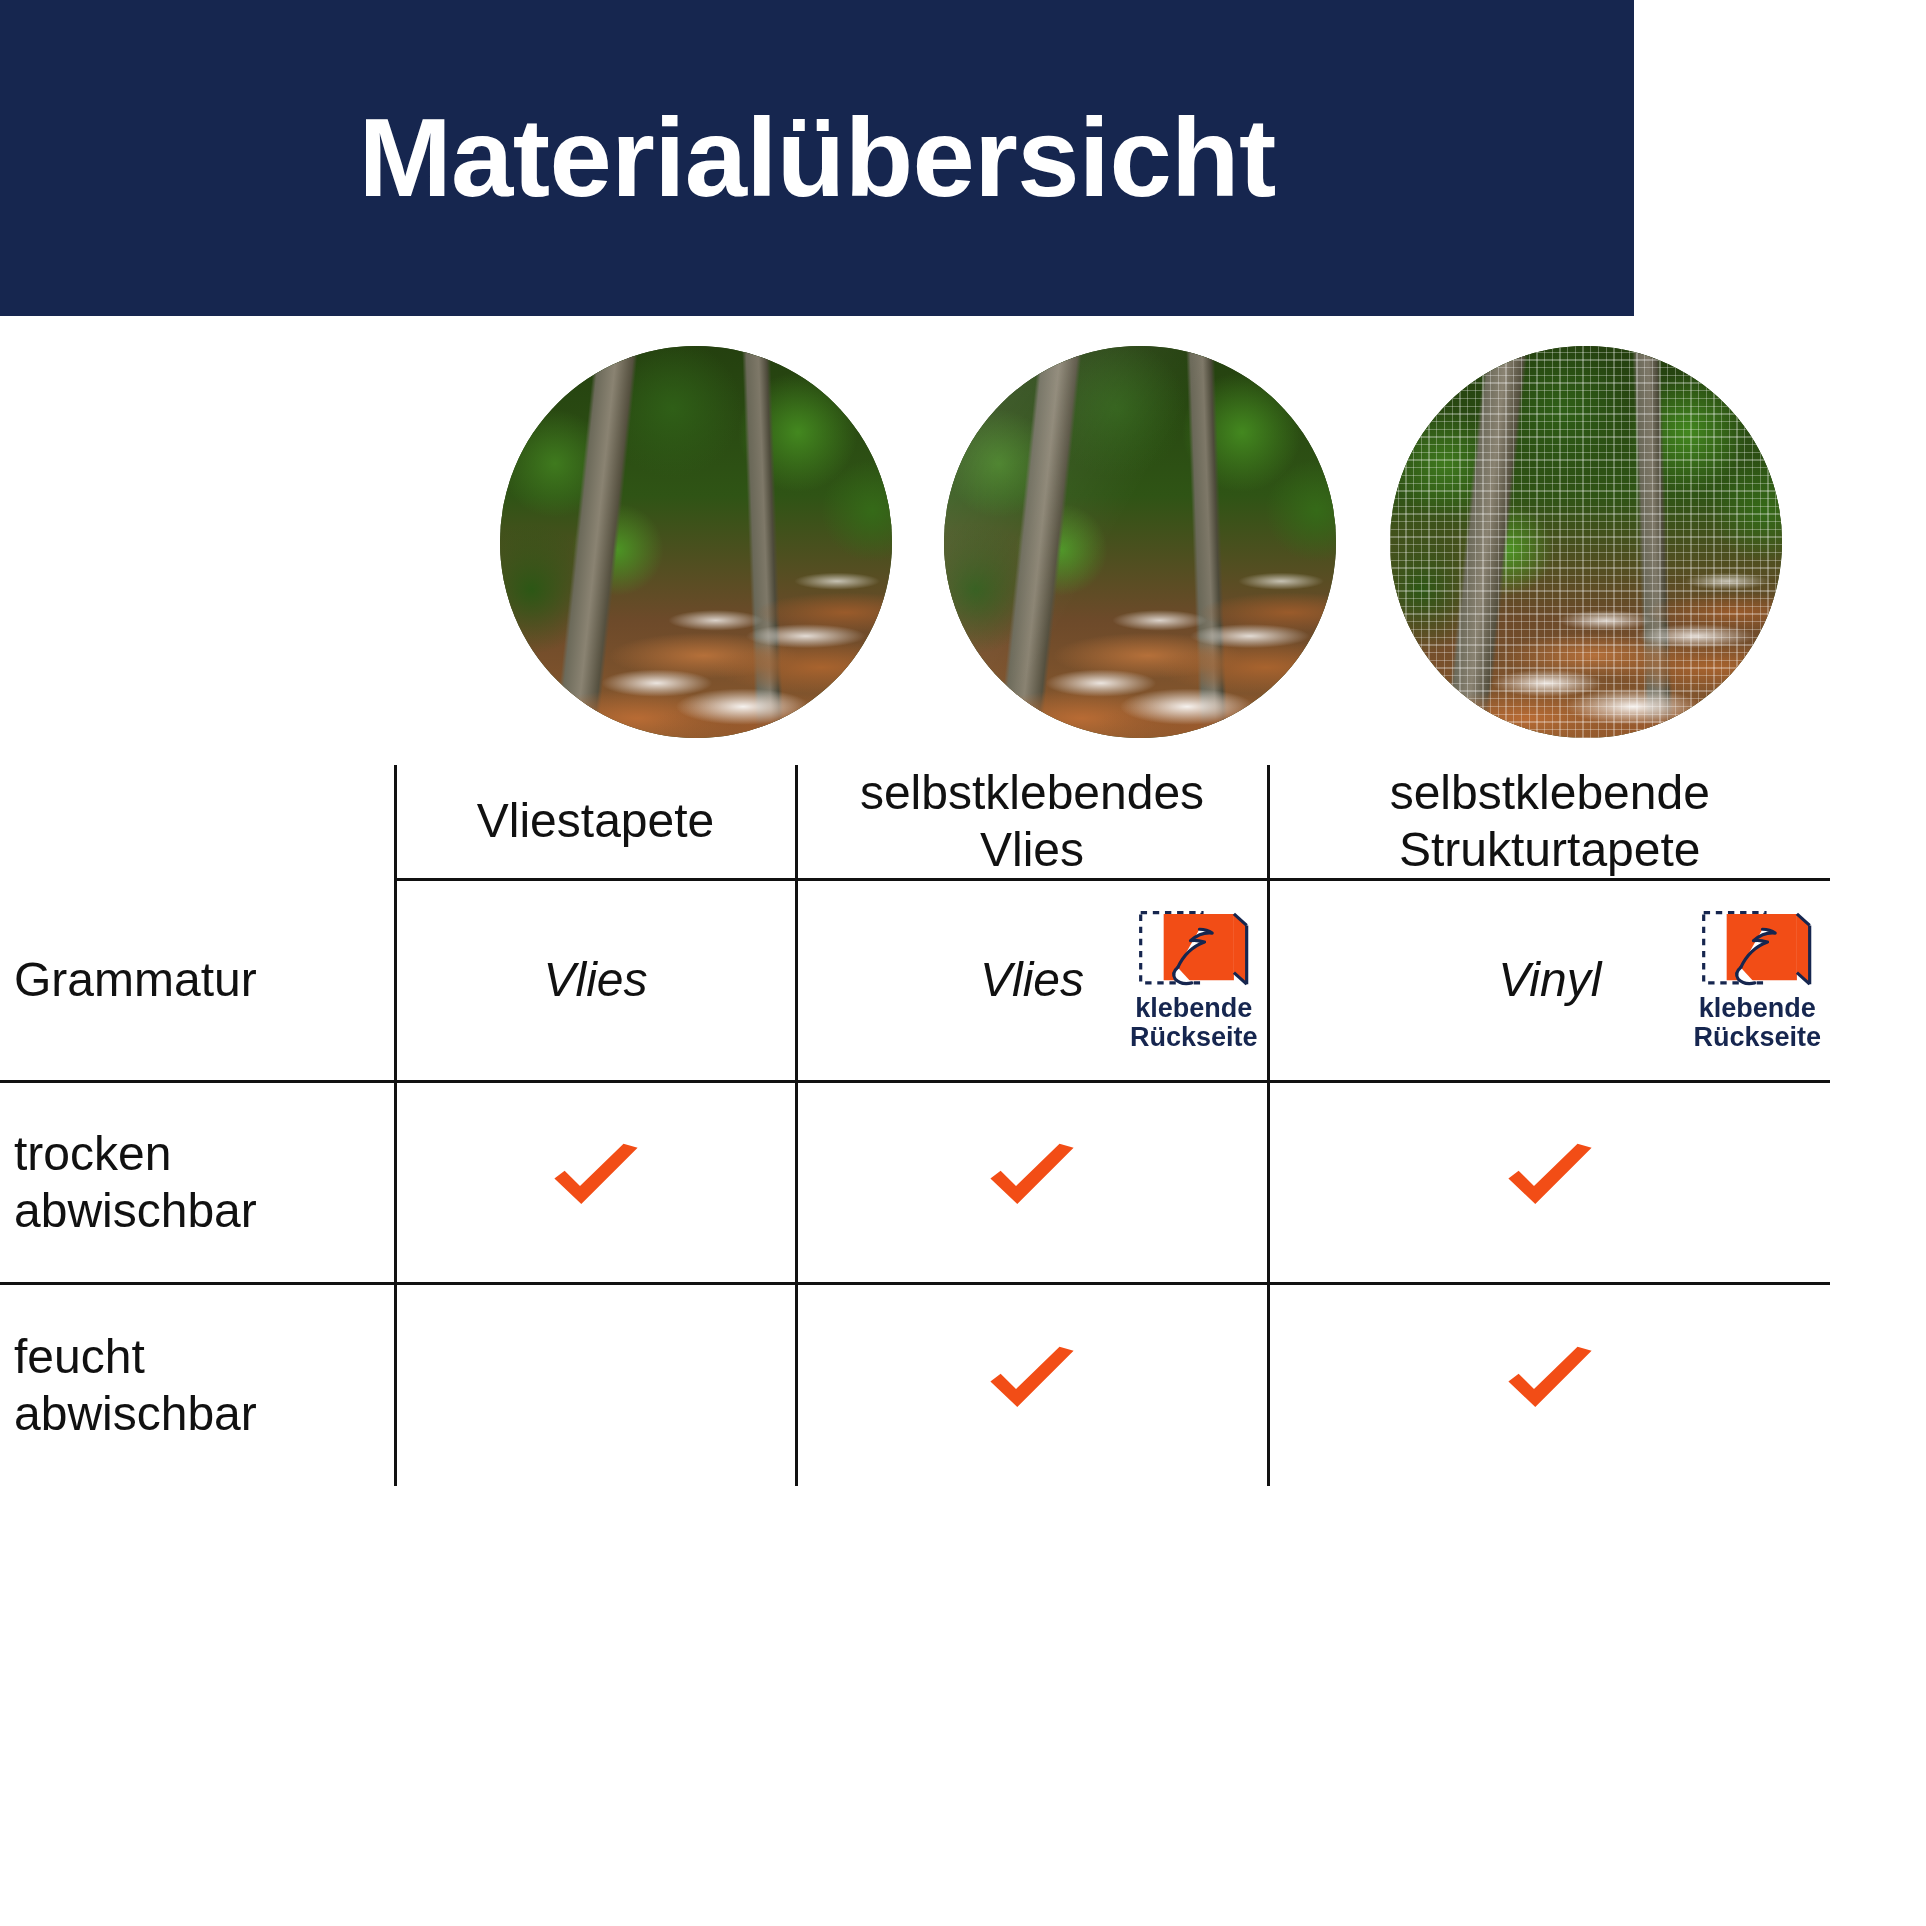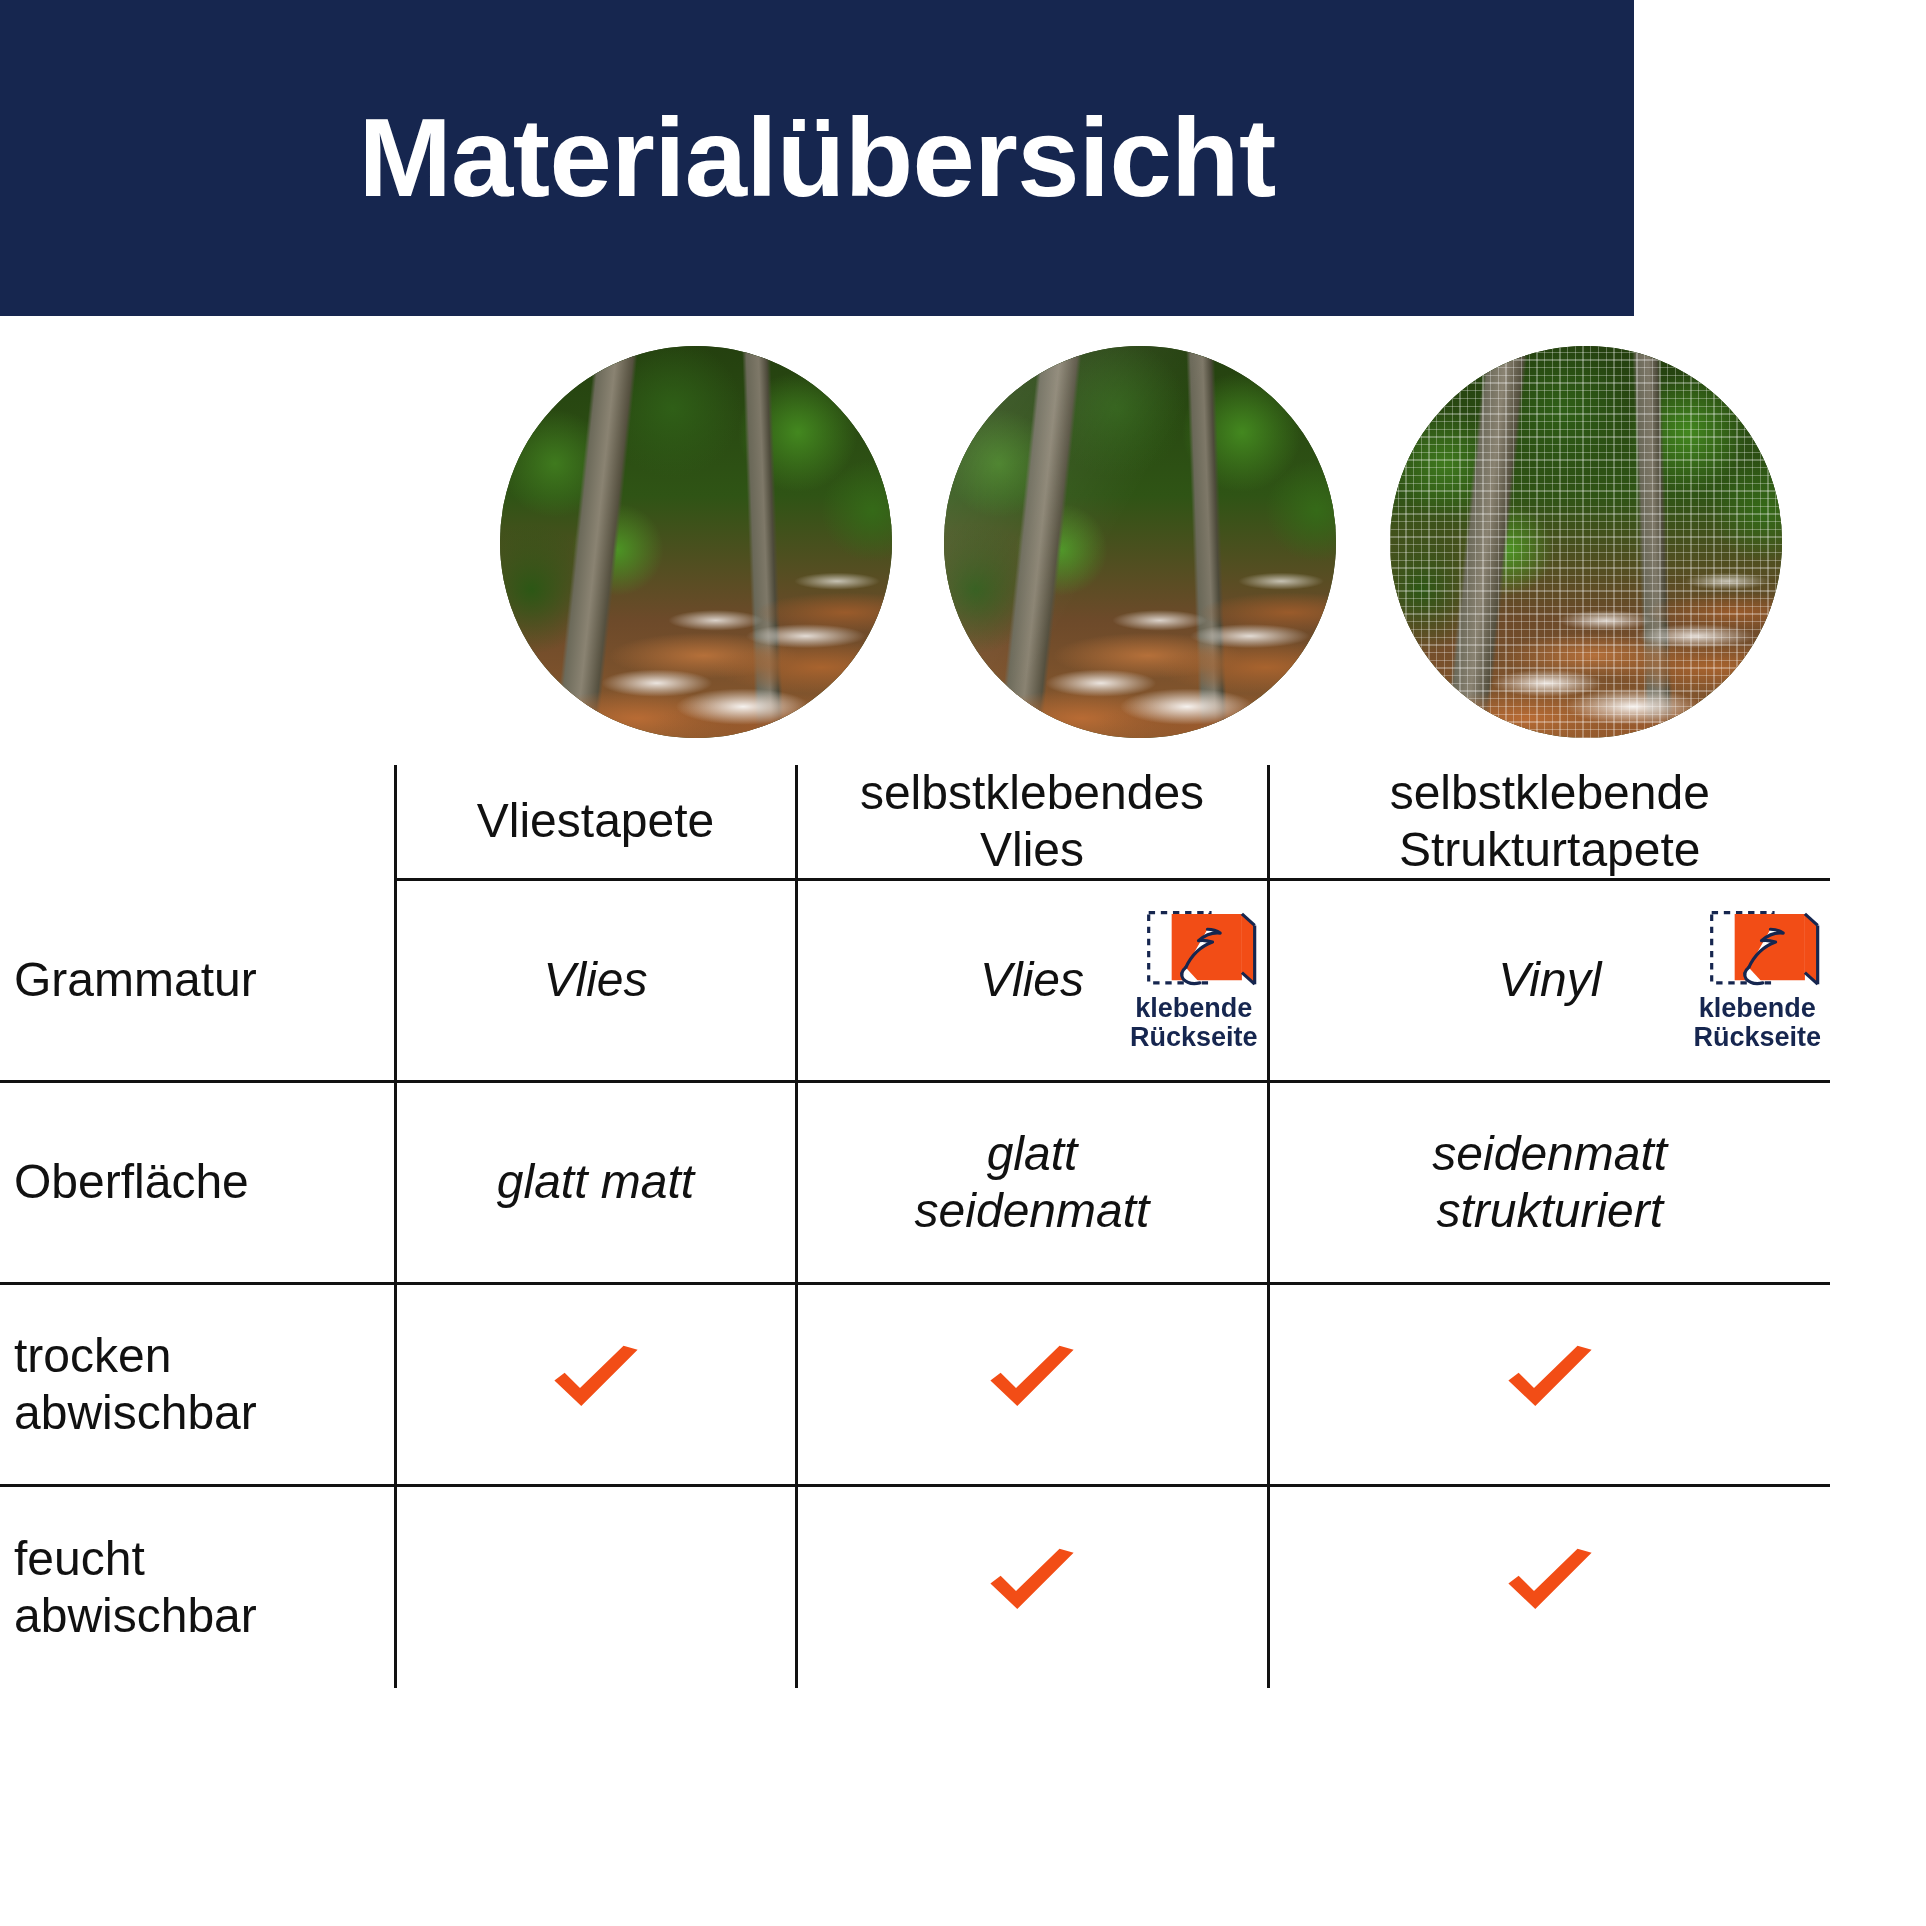--- a/index.html
+++ b/index.html
@@ -147,21 +147,21 @@
     align-items: center;
     justify-content: center;
     gap: 14px;
   }
   .cell-text { white-space: pre-line; font-style: italic; }
 
   
   .badge {
     display: flex;
     flex-direction: column;
-    align-items: flex-end;
+    align-items: center;
     gap: 2px;
     position: absolute;
     right: 9px;
     top: 50%;
     transform: translateY(-50%);
   }
   .badge-icon {
     width: 112px;
     height: 83px;
     position: relative;
@@ -268,40 +268,20 @@
                 <path d="M62 92 q-10 8 -4 18 q10 10 26 6" fill="#ffffff" stroke="#16264f" stroke-width="5" stroke-linejoin="round" stroke-linecap="round"></path>
               </svg>
             </span>
             <span class="badge-caption">klebende
 Rückseite</span>
           </div>
         </td>
       </tr>
 
 
-      <tr class="data">
-        <td class="label-col">Oberfläche</td>
-        <td class="cell">
-          <div class="cell-inner">
-            <span class="cell-text">glatt matt</span>
-          </div>
-        </td>
-        <td class="cell">
-          <div class="cell-inner">
-            <span class="cell-text">glatt
-seidenmatt</span>
-          </div>
-        </td>
-        <td class="cell">
-          <div class="cell-inner">
-            <span class="cell-text">seidenmatt
-strukturiert</span>
-          </div>
-        </td>
-      </tr>
 
       <tr class="data">
         <td class="label-col">trocken abwischbar</td>
         <td class="cell">
           <span class="check">
             <svg viewBox="0 0 150 110" width="96" height="71" aria-hidden="true">
               <path d="M10 58 L52 98 L140 10 L118 4 L50 70 L26 46 Z" fill="#f24d16"></path>
             </svg>
           </span>
         </td>

